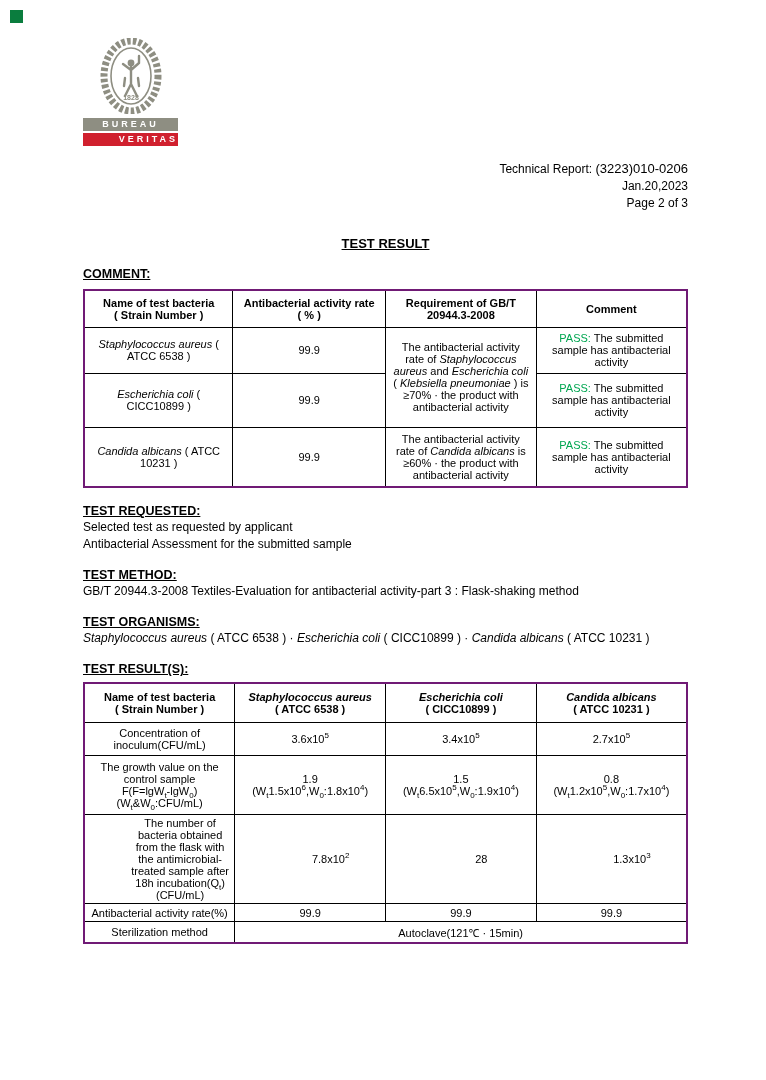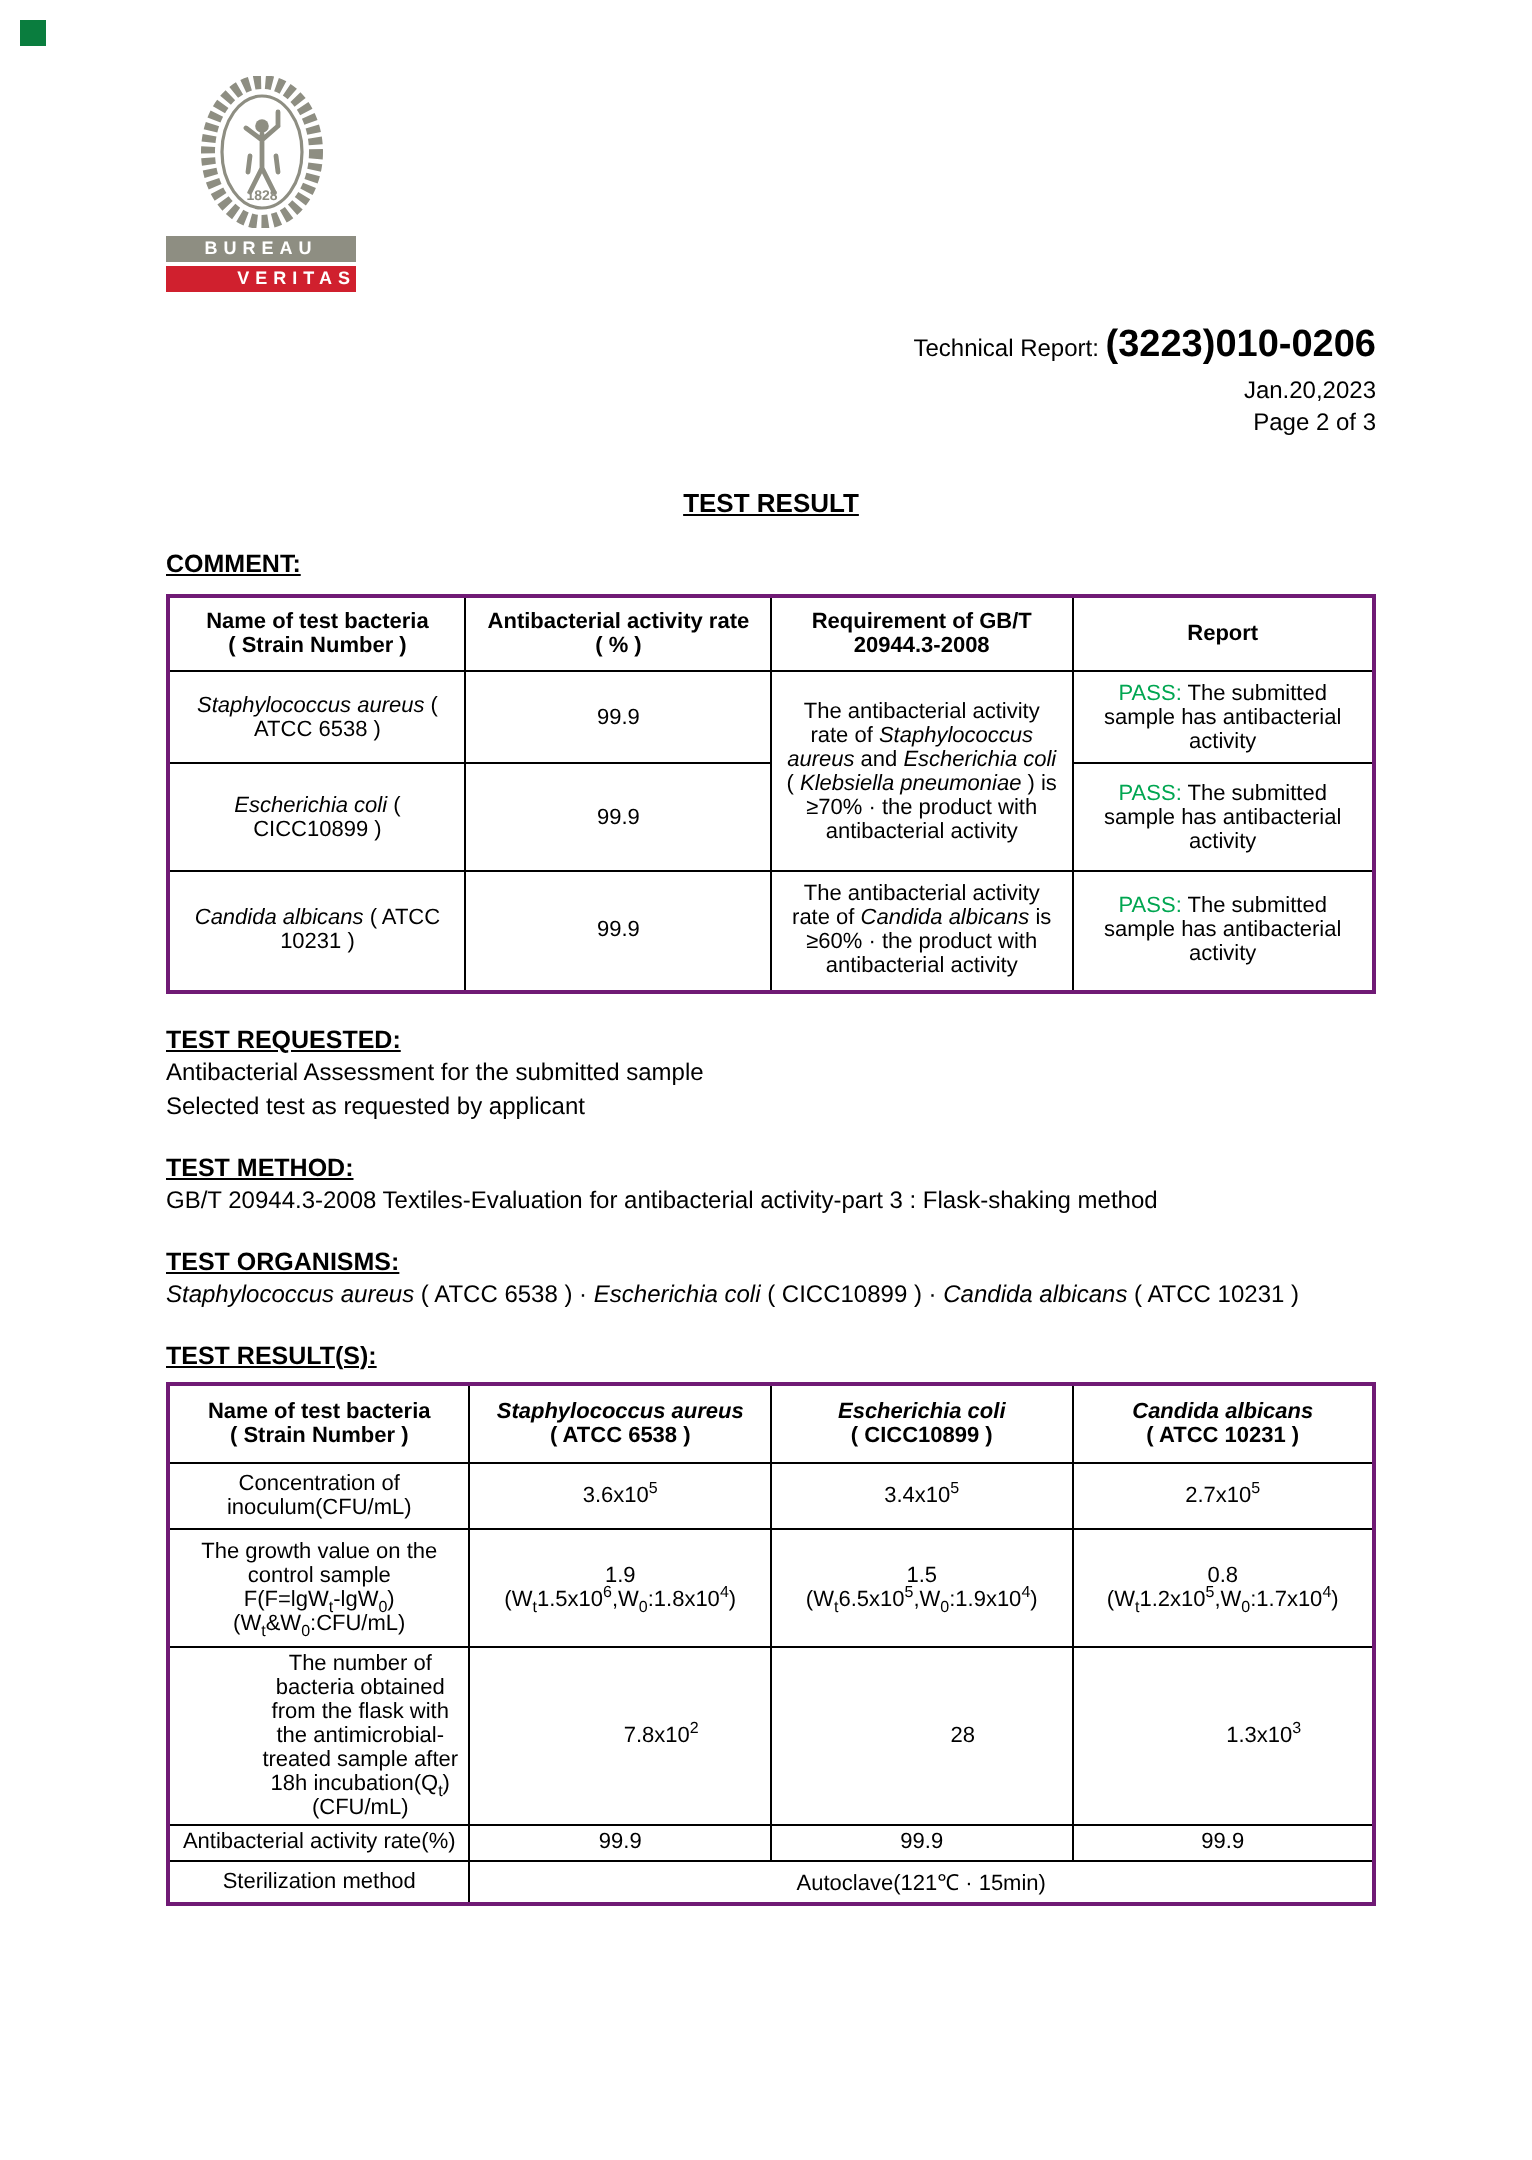--- a/index.html
+++ b/index.html
@@ -13,21 +13,21 @@
   
   .logo-block{width:95px;}
   .emblem{display:block;margin:0 auto 4px auto;}
   .logo-box{height:13px;line-height:13px;text-align:center;color:#fff;font-weight:bold;
             font-size:9px;letter-spacing:3px;margin-top:2px;}
   .logo-box.bureau{background:var(--brand-gray,#8e8e82);}
   .logo-box.veritas{background:var(--brand-red,#d0202e);text-align:right;}
 
   
   .report-meta{text-align:right;font-size:12px;line-height:1.4;margin-top:14px;}
-  .report-meta .number{font-size:19px;font-weight:bold;}
+  .report-meta .number{font-size:13px;font-weight:normal;}
 
   
   .doc-title{text-align:center;font-size:13px;font-weight:bold;text-decoration:underline;margin-top:24px;}
   .section-heading{font-size:12.5px;font-weight:bold;text-decoration:underline;margin-top:16px;}
   .section-line{font-size:12px;line-height:1.25;margin-top:2px;}
 
   
   table{width:100%;border-collapse:collapse;font-size:11px;text-align:center;}
   .t1{margin-top:8px;}
   .t2{margin-top:6px;}
@@ -93,21 +93,21 @@
           </th>
       <th>
             <div class="hdr-line">Antibacterial activity rate</div>
             <div class="hdr-line">( % )</div>
           </th>
       <th>
             <div>Requirement of GB/T</div>
             <div>20944.3-2008</div>
           </th>
       <th>
-            <div>Report</div>
+            <div>Comment</div>
           </th>
     </tr>
     <tr class="row-bact">
       <td><i>Staphylococcus aureus</i> ( ATCC 6538 )</td>
       <td>99.9</td>
       <td rowspan="2">The antibacterial activity rate of <i>Staphylococcus aureus</i> and <i>Escherichia coli</i> ( <i>Klebsiella pneumoniae</i> ) is ≥70% · the product with antibacterial activity</td>
       <td><span class="pass">PASS:</span> <span>The submitted sample has antibacterial activity</span></td>
     </tr>
     <tr class="row-bact2">
       <td><i>Escherichia coli</i> ( CICC10899 )</td>
@@ -117,22 +117,22 @@
     <tr class="row-bact3">
       <td><i>Candida albicans</i> ( ATCC 10231 )</td>
       <td>99.9</td>
       <td>The antibacterial activity rate of <i>Candida albicans</i> is ≥60% · the product with antibacterial activity</td>
       <td><span class="pass">PASS:</span> <span>The submitted sample has antibacterial activity</span></td>
     </tr>
   </tbody>
     </table>
 
   <div class="section-heading">TEST REQUESTED:</div>
+  <div class="section-line">Selected test as requested by applicant</div>
   <div class="section-line">Antibacterial Assessment for the submitted sample</div>
-  <div class="section-line">Selected test as requested by applicant</div>
 
   <div class="section-heading">TEST METHOD:</div>
   <div class="section-line">GB/T 20944.3-2008 Textiles-Evaluation for antibacterial activity-part 3 : Flask-shaking method</div>
 
   <div class="section-heading">TEST ORGANISMS:</div>
   <div class="section-line"><i>Staphylococcus aureus</i> ( ATCC 6538 ) · <i>Escherichia coli</i> ( CICC10899 ) · <i>Candida albicans</i> ( ATCC 10231 )</div>
 
   <div class="section-heading">TEST RESULT(S):</div>
 
   <table class="t2">

